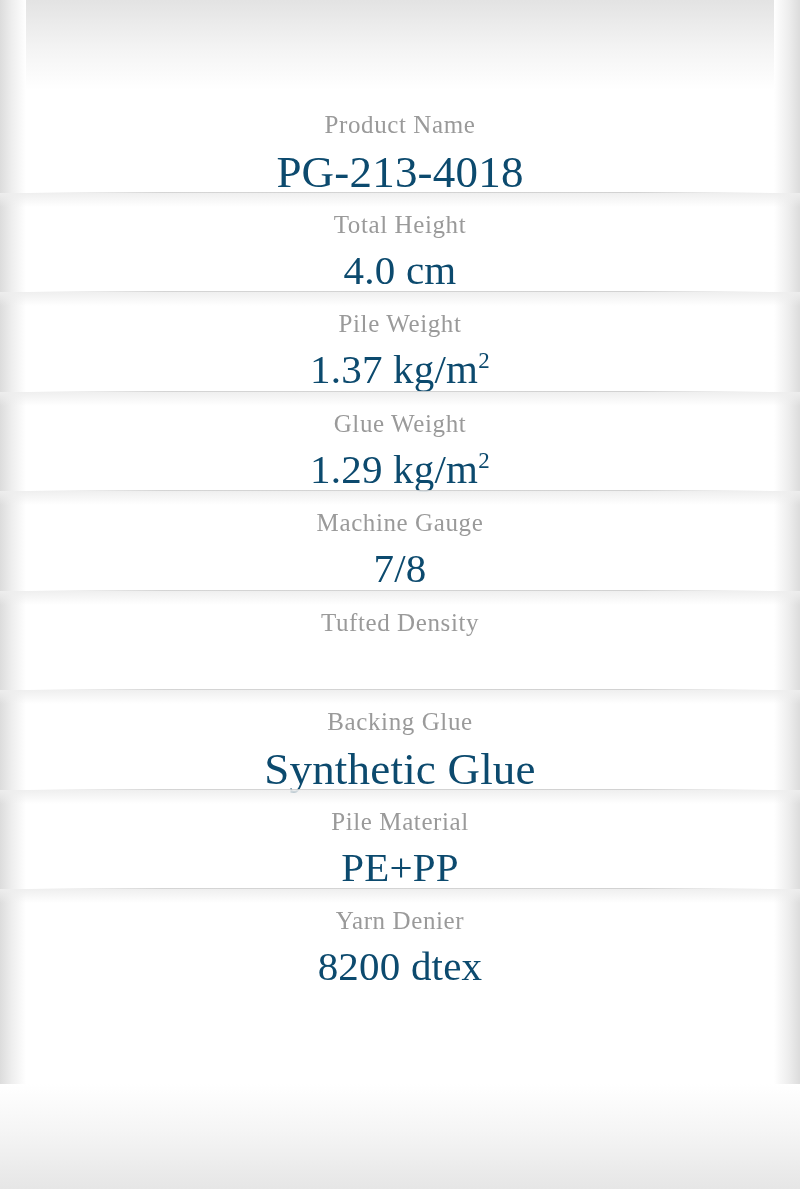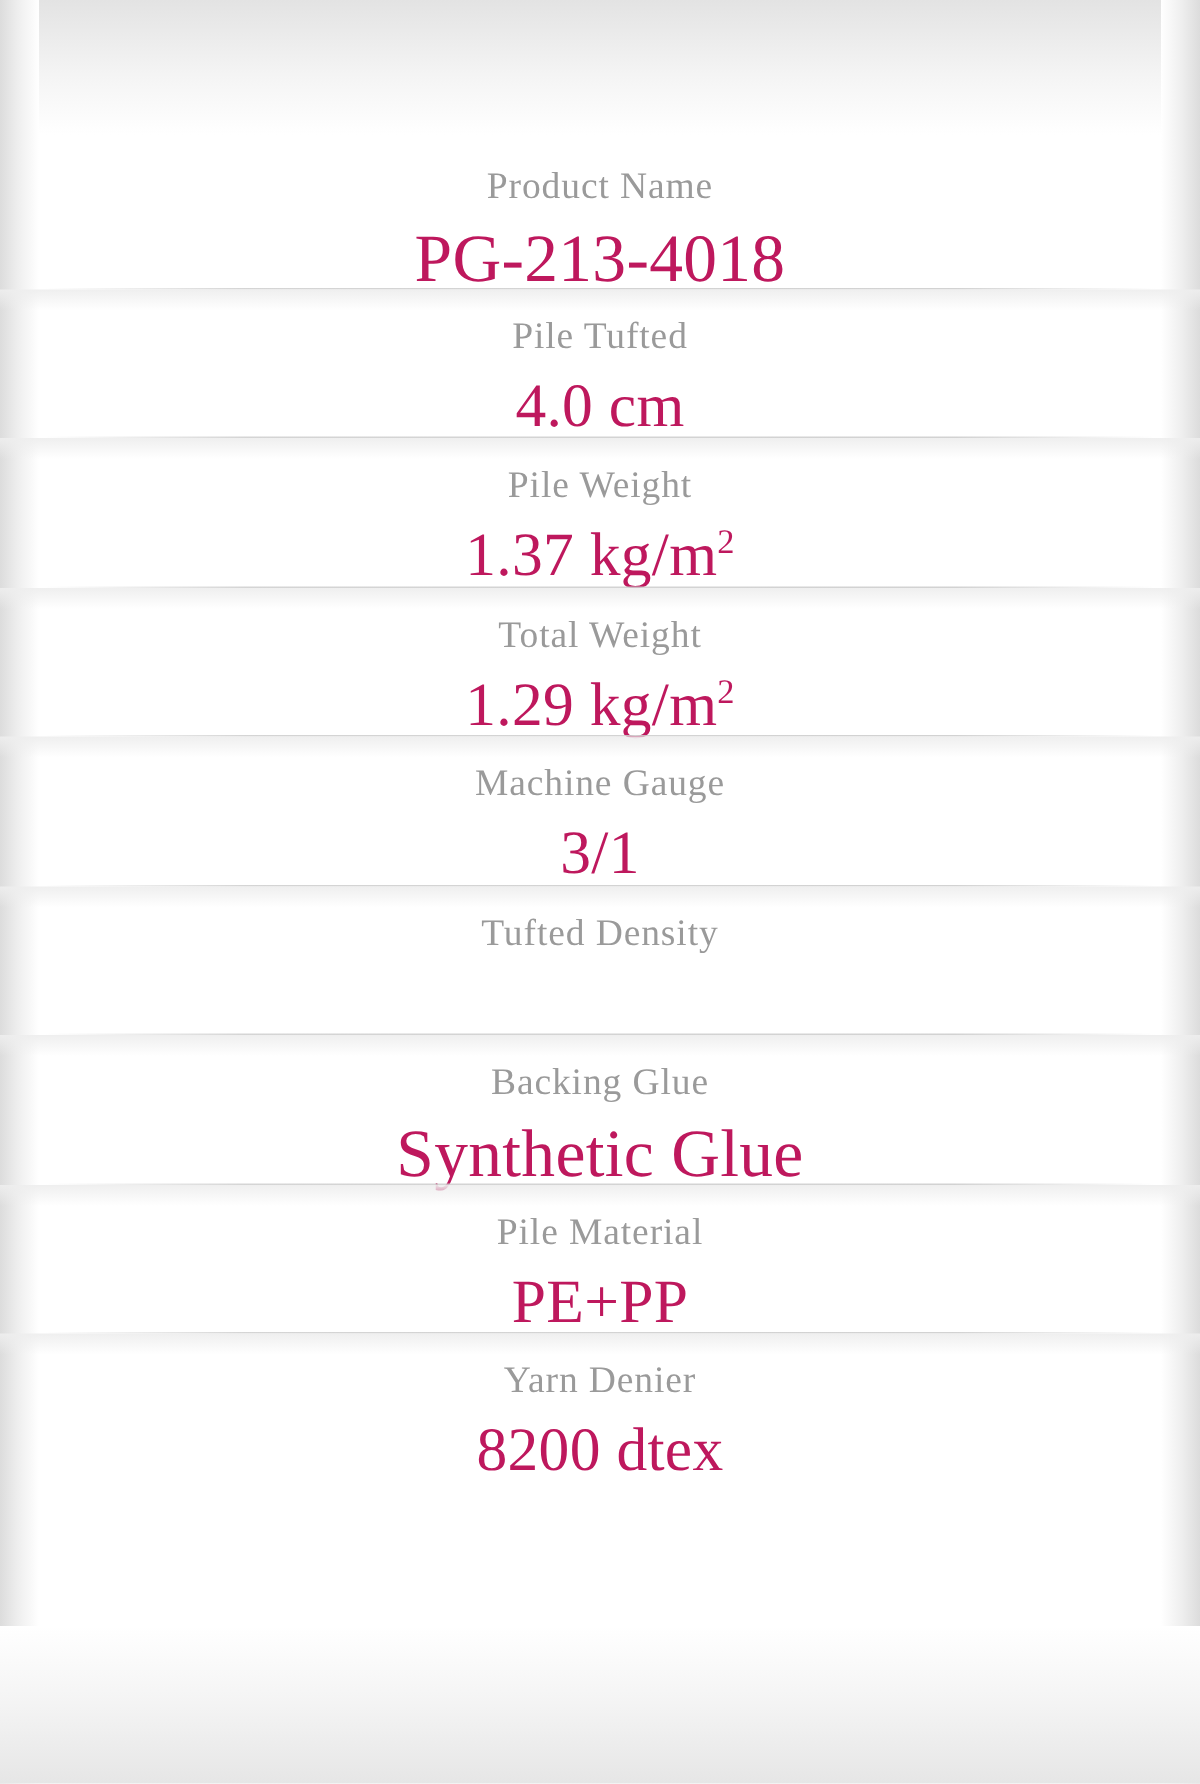--- a/index.html
+++ b/index.html
@@ -93,21 +93,21 @@
     color: #9a9a9a;
     font-size: 25px;
     letter-spacing: 0.6px;
     line-height: 1;
     padding-top: 20px;
     font-family: "Liberation Serif", serif;
   }
 
   .spec-value {
     display: block;
-    color: #be185d;
+    color: #0c4a6e;
     font-size: 41px;
     line-height: 1;
     padding-top: 13px;
     letter-spacing: 0.2px;
     font-family: "Liberation Serif", serif;
   }
 
   .spec-value.big {
     font-size: 45px;
   }
@@ -129,38 +129,38 @@
   <div class="edge-bottom"></div>
 
   <div class="spec-table">
 
     <div class="spec-row">
       <span class="spec-label">Product Name</span>
       <span class="spec-value big">PG-213-4018</span>
     </div>
 
     <div class="spec-row">
-      <span class="spec-label">Pile Tufted</span>
+      <span class="spec-label">Total Height</span>
       <span class="spec-value">4.0 cm</span>
     </div>
 
     <div class="spec-row">
       <span class="spec-label">Pile Weight</span>
       <span class="spec-value"><span>1.37 kg/m</span><sup>2</sup></span>
     </div>
 
     <div class="spec-row">
-      <span class="spec-label">Total Weight</span>
+      <span class="spec-label">Glue Weight</span>
       <span class="spec-value"><span>1.29 kg/m</span><sup>2</sup></span>
     </div>
 
 
     <div class="spec-row">
       <span class="spec-label">Machine Gauge</span>
-      <span class="spec-value">3/1</span>
+      <span class="spec-value">7/8</span>
     </div>
 
     <div class="spec-row">
       <span class="spec-label">Tufted Density</span>
     </div>
 
     <div class="spec-row">
       <span class="spec-label">Backing Glue</span>
       <span class="spec-value big">Synthetic Glue</span>
     </div>

